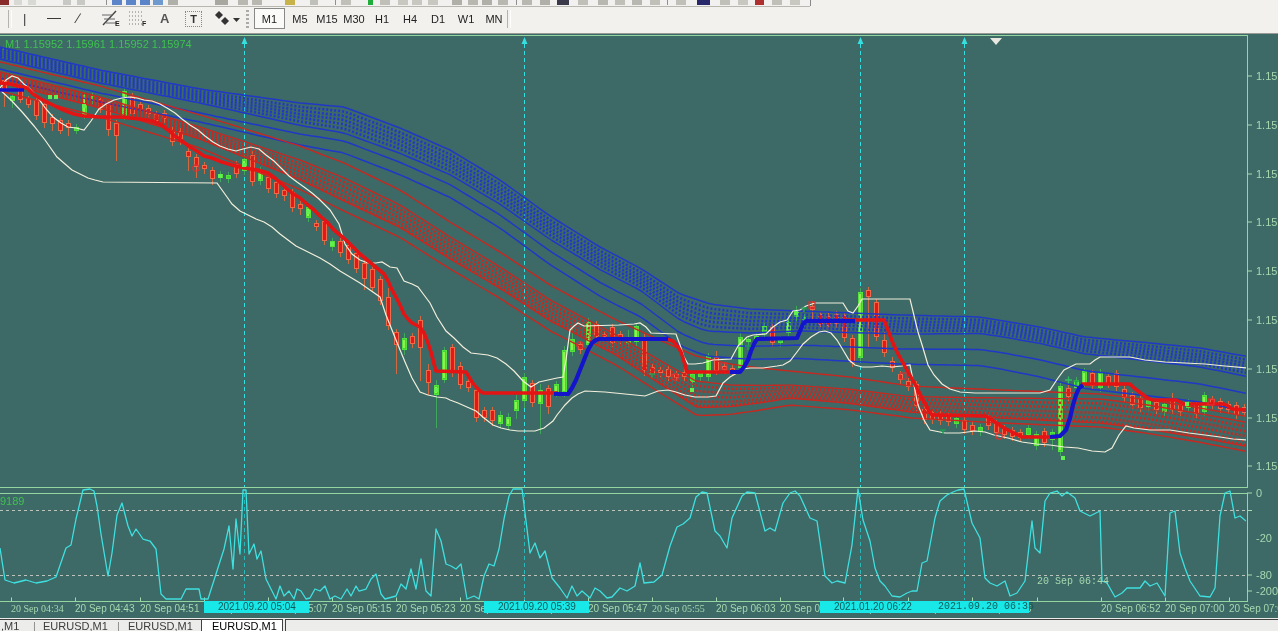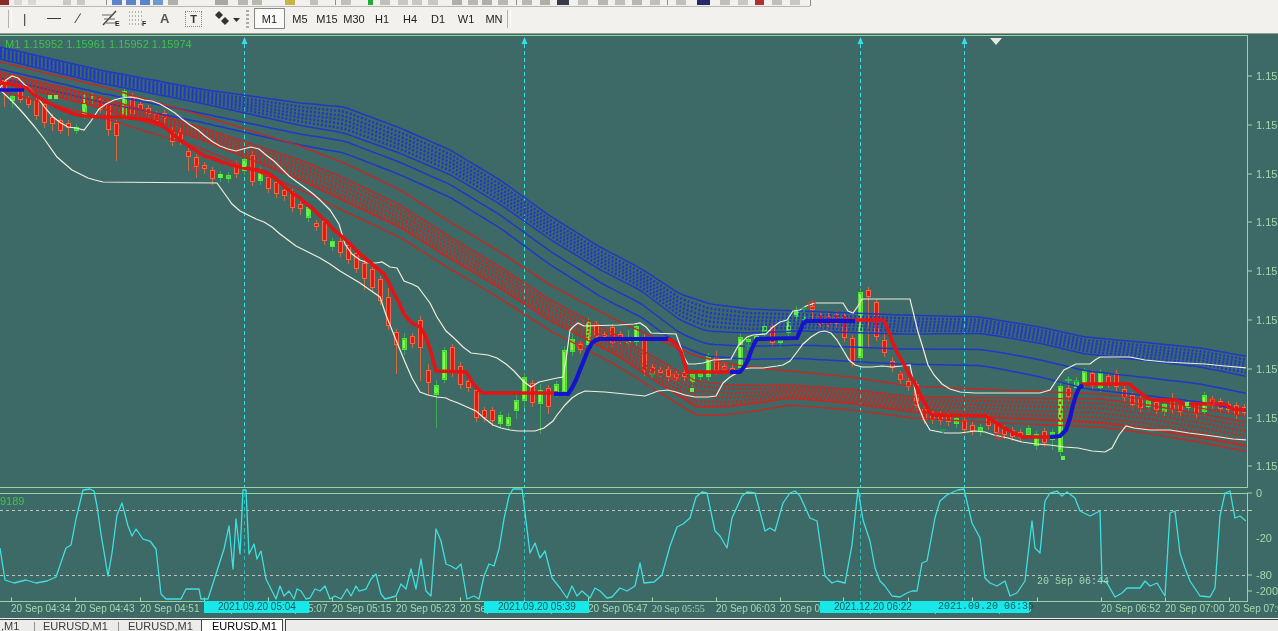--- a/index.html
+++ b/index.html
@@ -565,21 +565,21 @@
 <div class="plbl" style="left:1256px;top:216px;">1.15650</div>
 <div class="plbl" style="left:1256px;top:265px;">1.15500</div>
 <div class="plbl" style="left:1256px;top:314px;">1.15450</div>
 <div class="plbl" style="left:1256px;top:363px;">1.15300</div>
 <div class="plbl" style="left:1256px;top:412px;">1.15250</div>
 <div class="plbl" style="left:1256px;top:460px;">1.15100</div>
 <div class="plbl" style="left:1256px;top:487px;">0</div>
 <div class="plbl" style="left:1256px;top:504px;margin-top:28px;">-20</div>
 <div class="plbl" style="left:1256px;top:569px;">-80</div>
 <div class="plbl" style="left:1256px;top:585px;">-200</div>
-<div class="lbl" style="left:11px;top:603px;">20 Sep 04:34</div>
+<div class="lbl" style="left:11px;top:603px;font-family:Liberation Serif, serif;">20 Sep 04:34</div>
 <div class="lbl" style="left:75px;top:603px;">20 Sep 04:43</div>
 <div class="lbl" style="left:140px;top:603px;">20 Sep 04:51</div>
 <div class="lbl" style="left:204px;top:603px;">20 Sep 04:59</div>
 <div class="lbl" style="left:268px;top:603px;">20 Sep 05:07</div>
 <div class="lbl" style="left:332px;top:603px;">20 Sep 05:15</div>
 <div class="lbl" style="left:396px;top:603px;">20 Sep 05:23</div>
 <div class="lbl" style="left:460px;top:603px;">20 Sep 05:31</div>
 <div class="lbl" style="left:524px;top:603px;">20 Sep 05:39</div>
 <div class="lbl" style="left:588px;top:603px;">20 Sep 05:47</div>
 <div class="lbl" style="left:652px;top:603px;font-family:Liberation Serif, serif;">20 Sep 05:55</div>
@@ -587,21 +587,21 @@
 <div class="lbl" style="left:780px;top:603px;">20 Sep 06:11</div>
 <div class="lbl" style="left:843px;top:603px;">20 Sep 06:19</div>
 <div class="lbl" style="left:908px;top:603px;">20 Sep 06:28</div>
 <div class="lbl" style="left:972px;top:603px;">20 Sep 06:36</div>
 <div class="lbl" style="left:1037px;top:576px;font-family:Liberation Mono, monospace;">20 Sep 06:44</div>
 <div class="lbl" style="left:1101px;top:603px;">20 Sep 06:52</div>
 <div class="lbl" style="left:1165px;top:603px;">20 Sep 07:00</div>
 <div class="lbl" style="left:1229px;top:603px;">20 Sep 07:08</div>
 <div class="hl" style="left:204px;top:601px;width:77px;text-align:center;">2021.09.20 05:04</div>
 <div class="hl" style="left:484px;top:601px;width:77px;text-align:center;">2021.09.20 05:39</div>
-<div class="hl" style="left:820px;top:601px;width:77px;text-align:center;">2021.12.20 06:22</div>
+<div class="hl" style="left:820px;top:601px;width:77px;text-align:center;">2021.01.20 06:22</div>
 <div class="hl" style="left:924px;top:601px;width:77px;text-align:center;font-family:Liberation Mono, monospace;">2021.09.20 06:35</div>
 <div style="position:absolute;left:0;top:618px;width:1278px;height:13px;background:#ececea;"></div>
 <div style="position:absolute;left:0;top:619px;width:201px;height:1px;background:#404040;"></div>
 <div style="position:absolute;left:285px;top:619px;width:993px;height:1px;background:#404040;"></div>
 <div style="position:absolute;left:285px;top:619px;width:1px;height:12px;background:#404040;"></div>
 <div style="position:absolute;left:201px;top:619px;width:82px;height:12px;background:#fff;border:1px solid #404040;border-bottom:none;box-sizing:border-box;"></div>
 <div class="tab" style="left:1px;">,M1</div>
 <div class="tab" style="left:33px;color:#888;">|</div>
 <div class="tab" style="left:43px;">EURUSD,M1</div>
 <div class="tab" style="left:117px;color:#888;">|</div>

